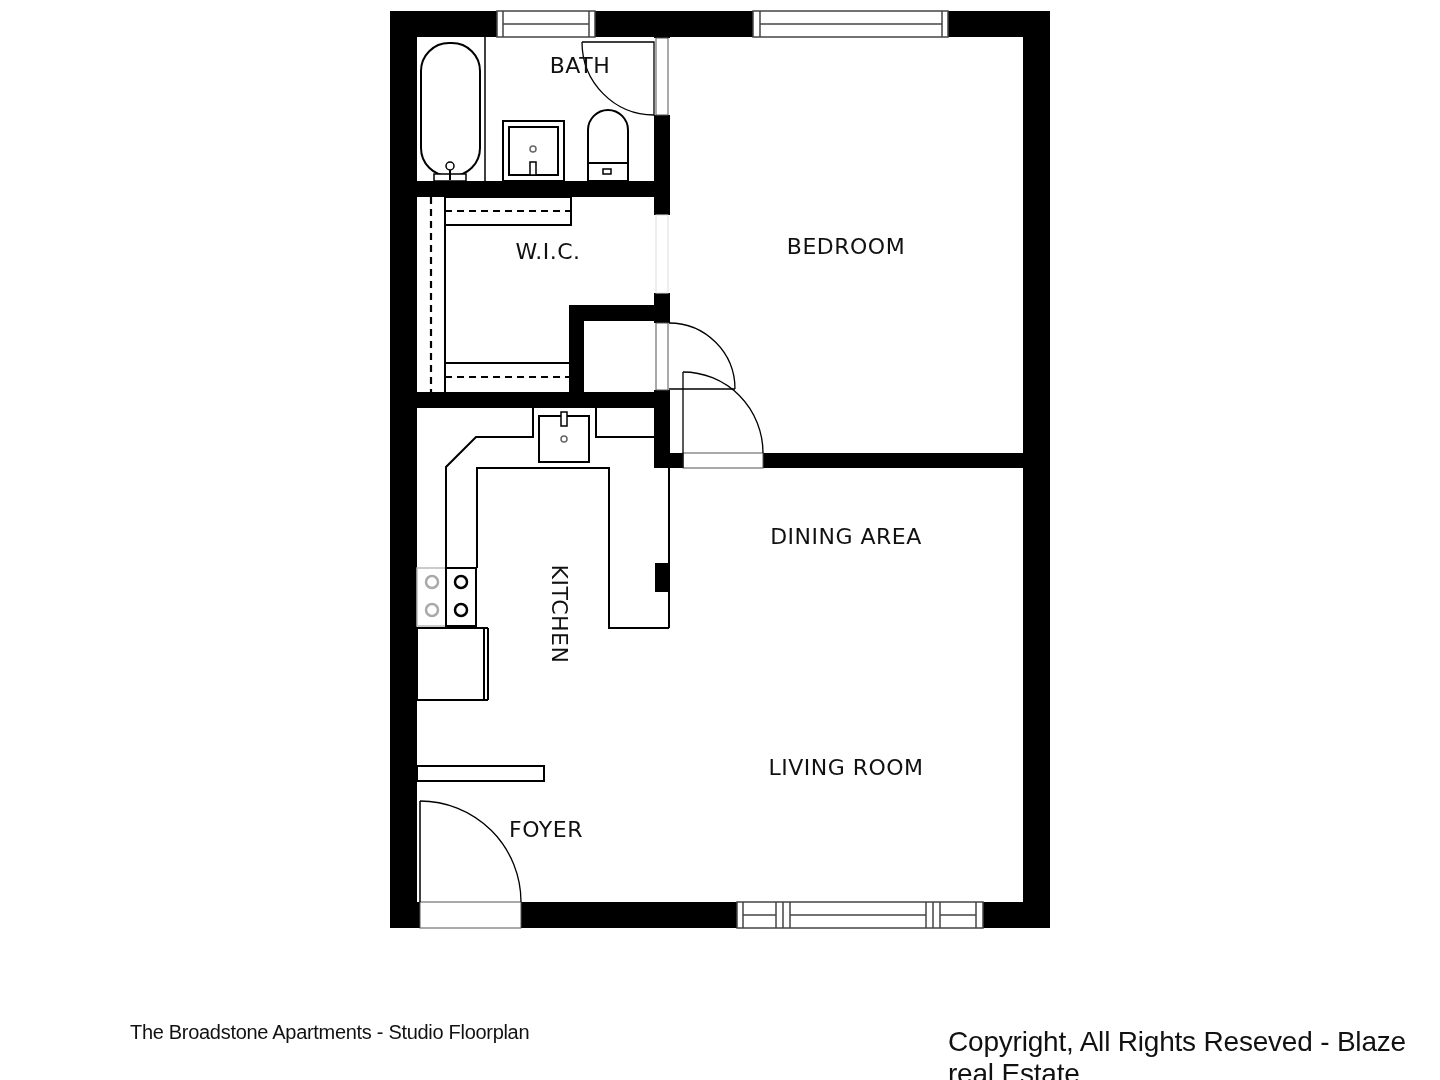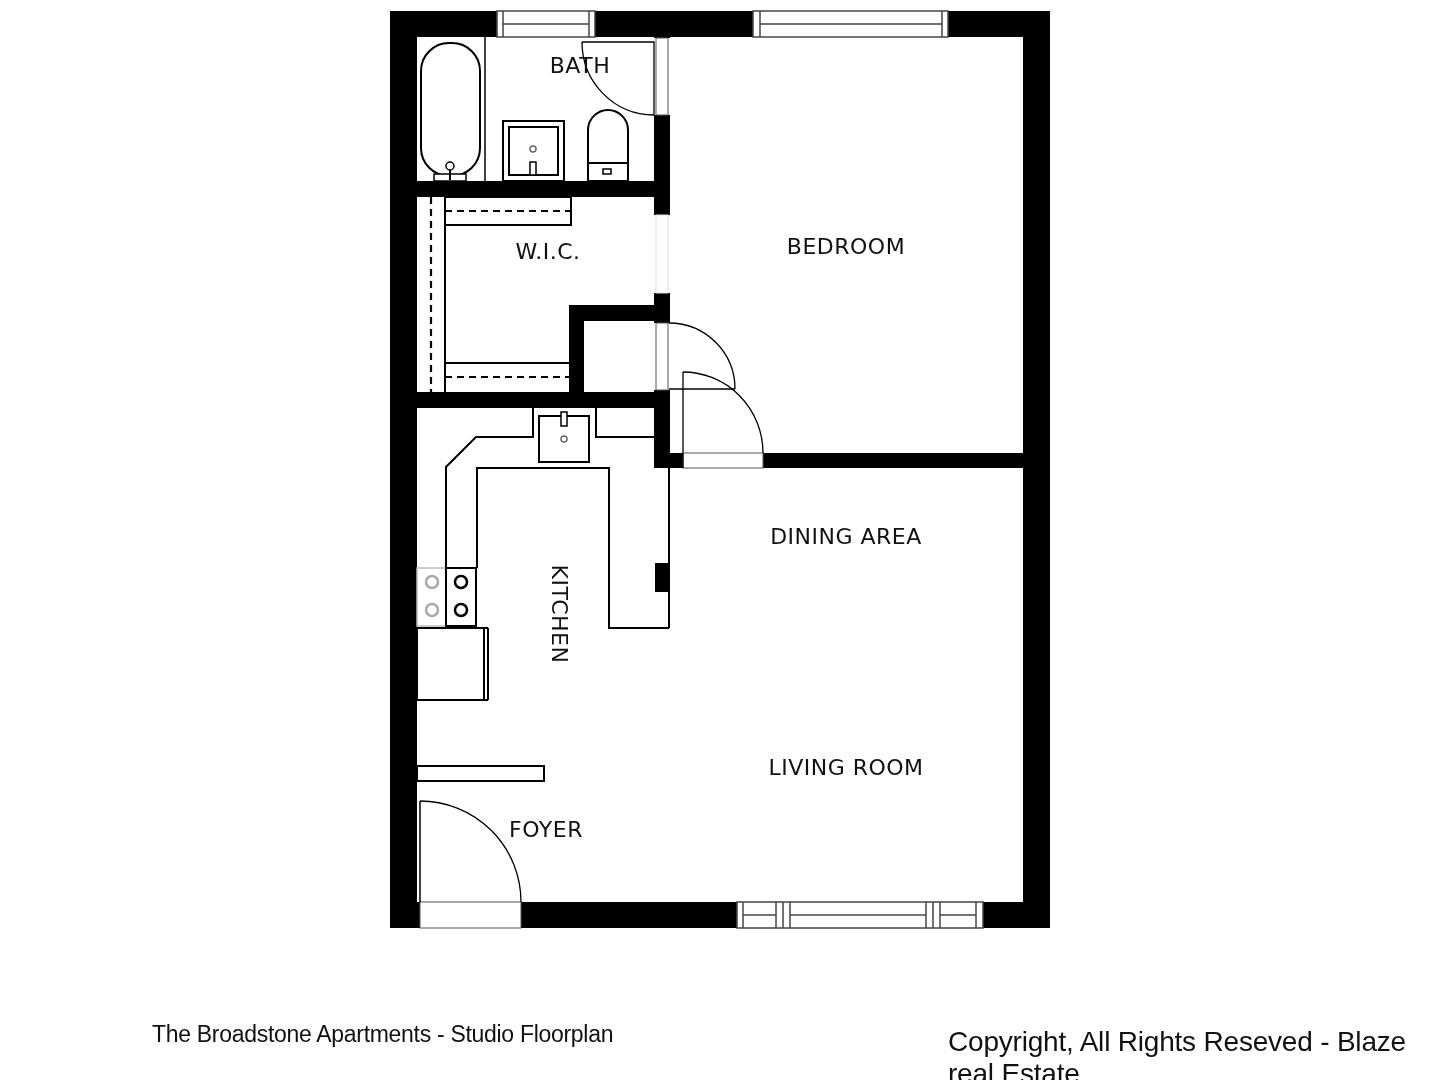--- a/index.html
+++ b/index.html
@@ -1,20 +1,20 @@
 <!DOCTYPE html>
 <html><head>
 <meta charset="utf-8">
 <style>
   html, body { margin: 0; padding: 0; background: #ffffff; }
   body { width: 1440px; height: 1080px; position: relative; overflow: hidden; }
   svg.plan { position: absolute; left: 0; top: 0; }
   .room-label { font-family: "DejaVu Sans", sans-serif; font-size: 22px; fill: #111; letter-spacing: 0.5px; }
   .caption { position: absolute; font-family: "Liberation Sans", sans-serif; color: #111; }
-  .caption-left { left: 152px; top: 1021px; font-size: 23px; letter-spacing: -0.3px; }
+  .caption-left { left: 130px; top: 1021px; font-size: 20px; letter-spacing: -0.3px; }
   .caption-right { left: 948px; top: 1026px; font-size: 28px; letter-spacing: -0.2px; }
   .wall { fill: #000; }
   .thin-g { fill: #fff; stroke: #444; stroke-width: 1.5; }
   .dash { fill: none; stroke: #000; stroke-width: 2.2; stroke-dasharray: 7 5; }
 </style>
 </head>
 <body>
 
 <svg class="plan" width="1440" height="1000" viewBox="0 0 1440 1000" xmlns="http://www.w3.org/2000/svg">
 

